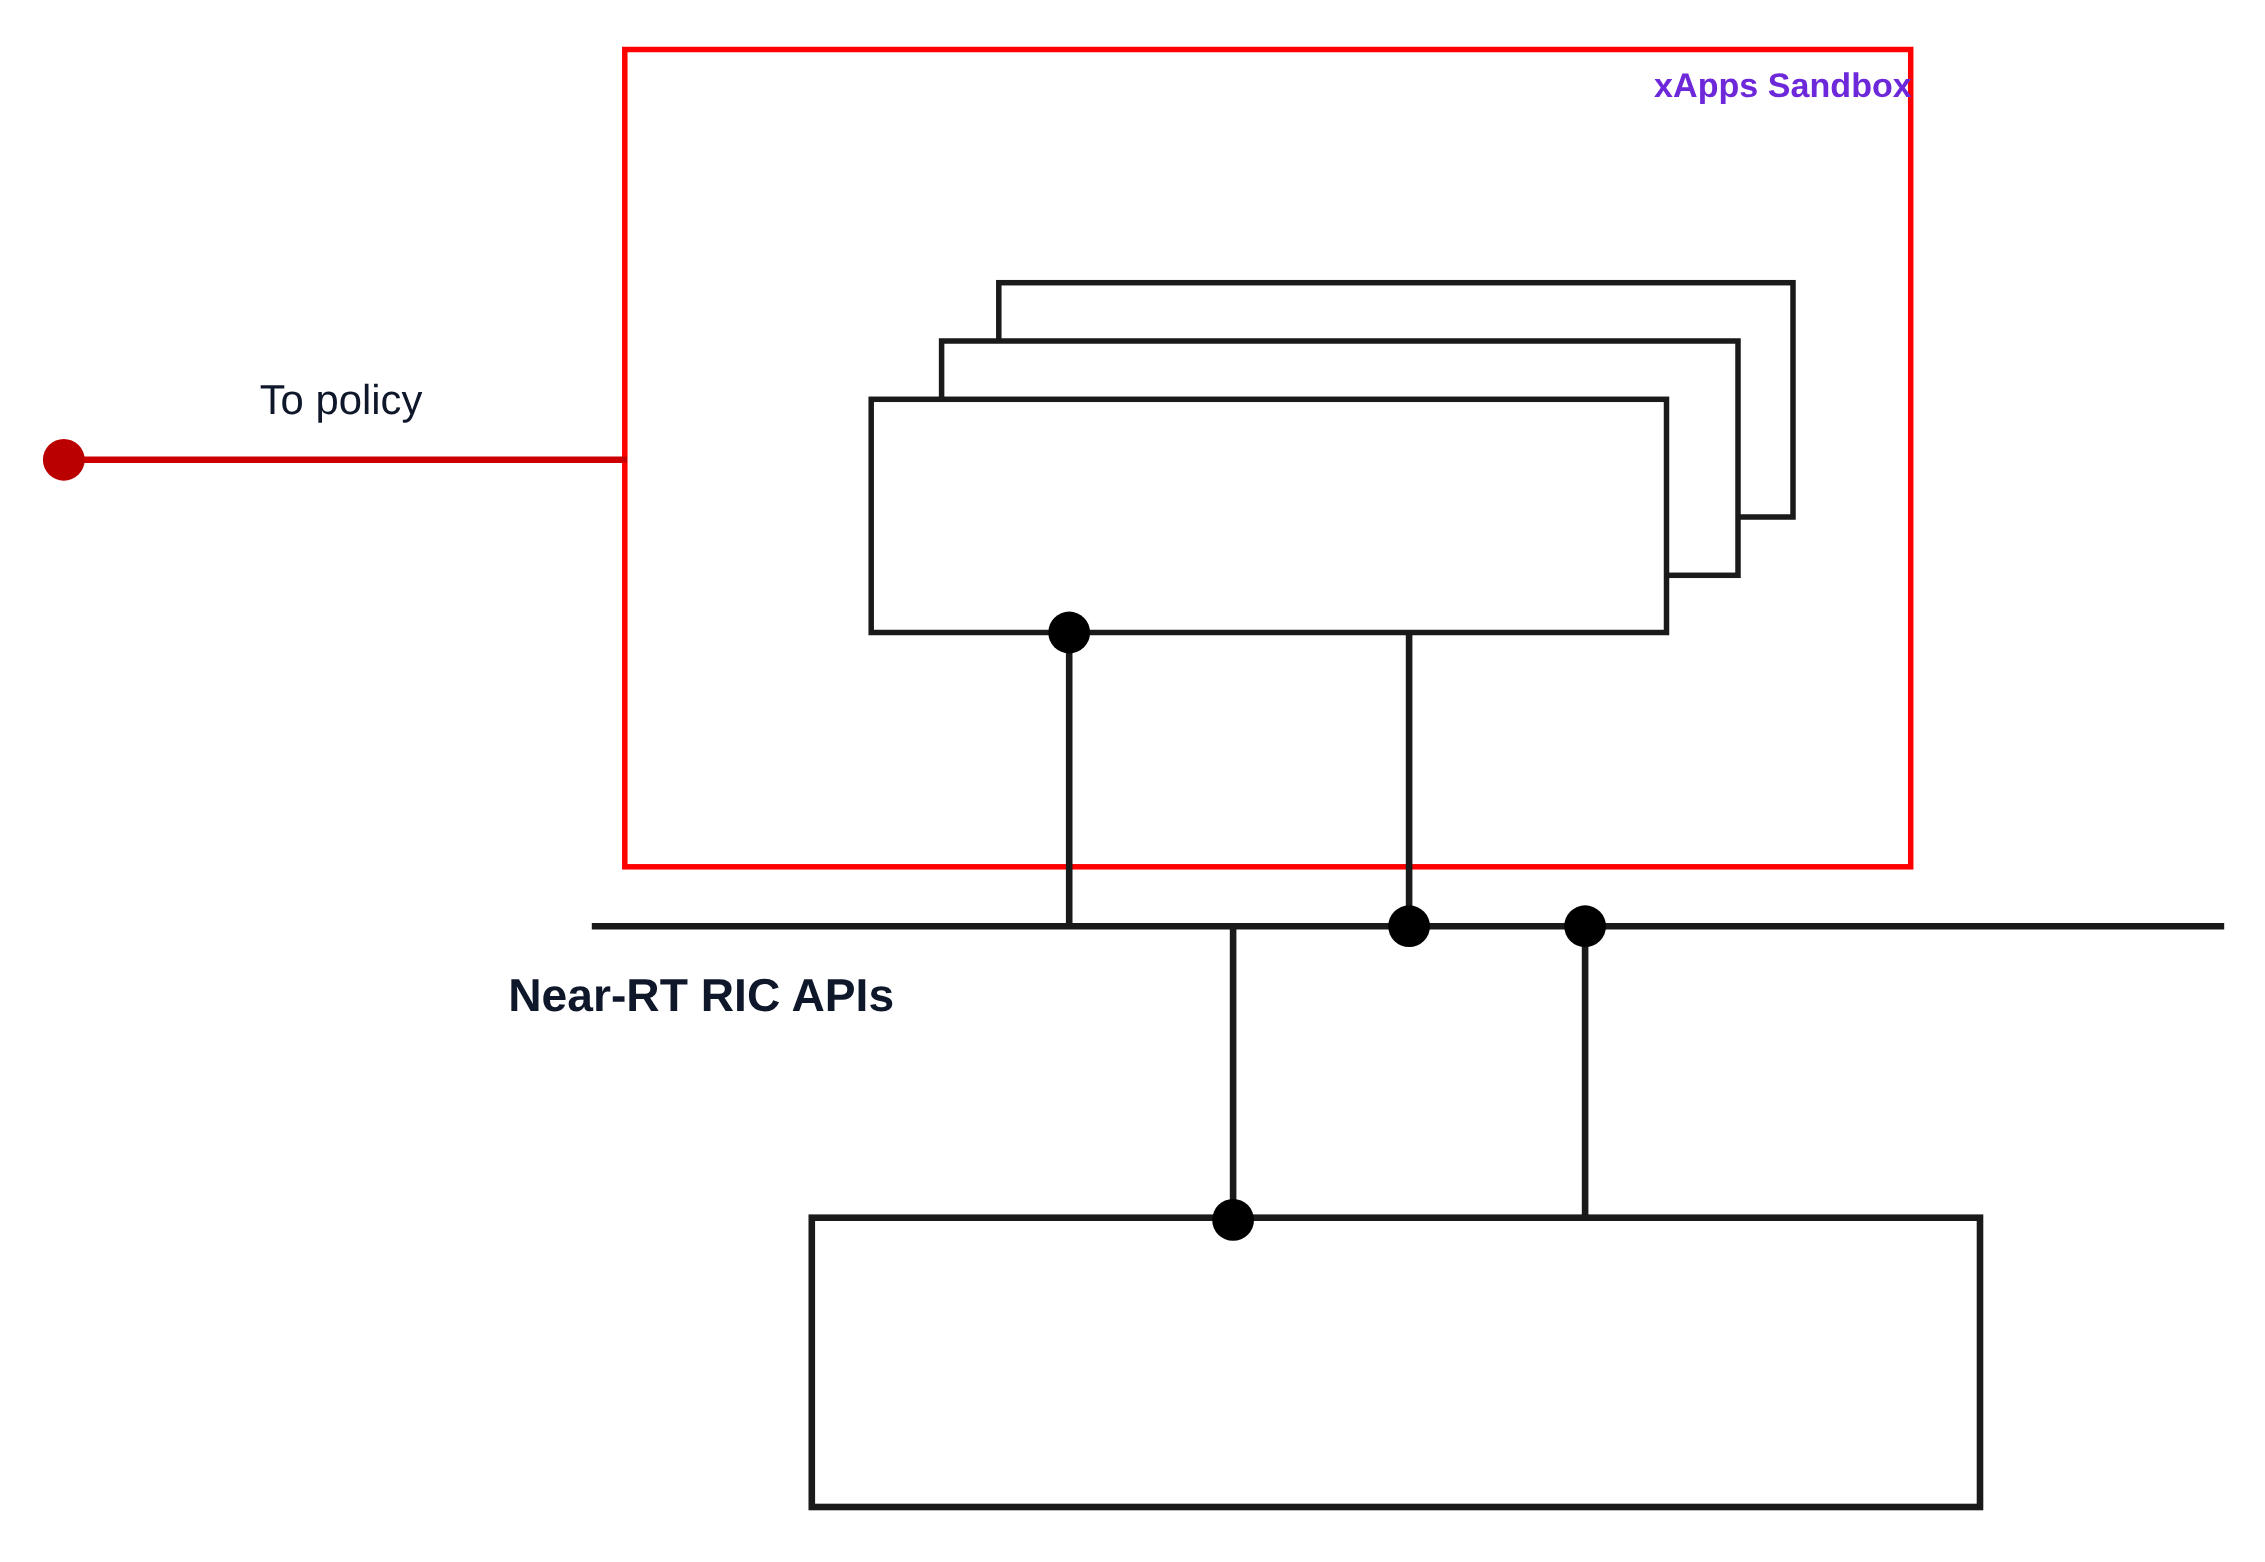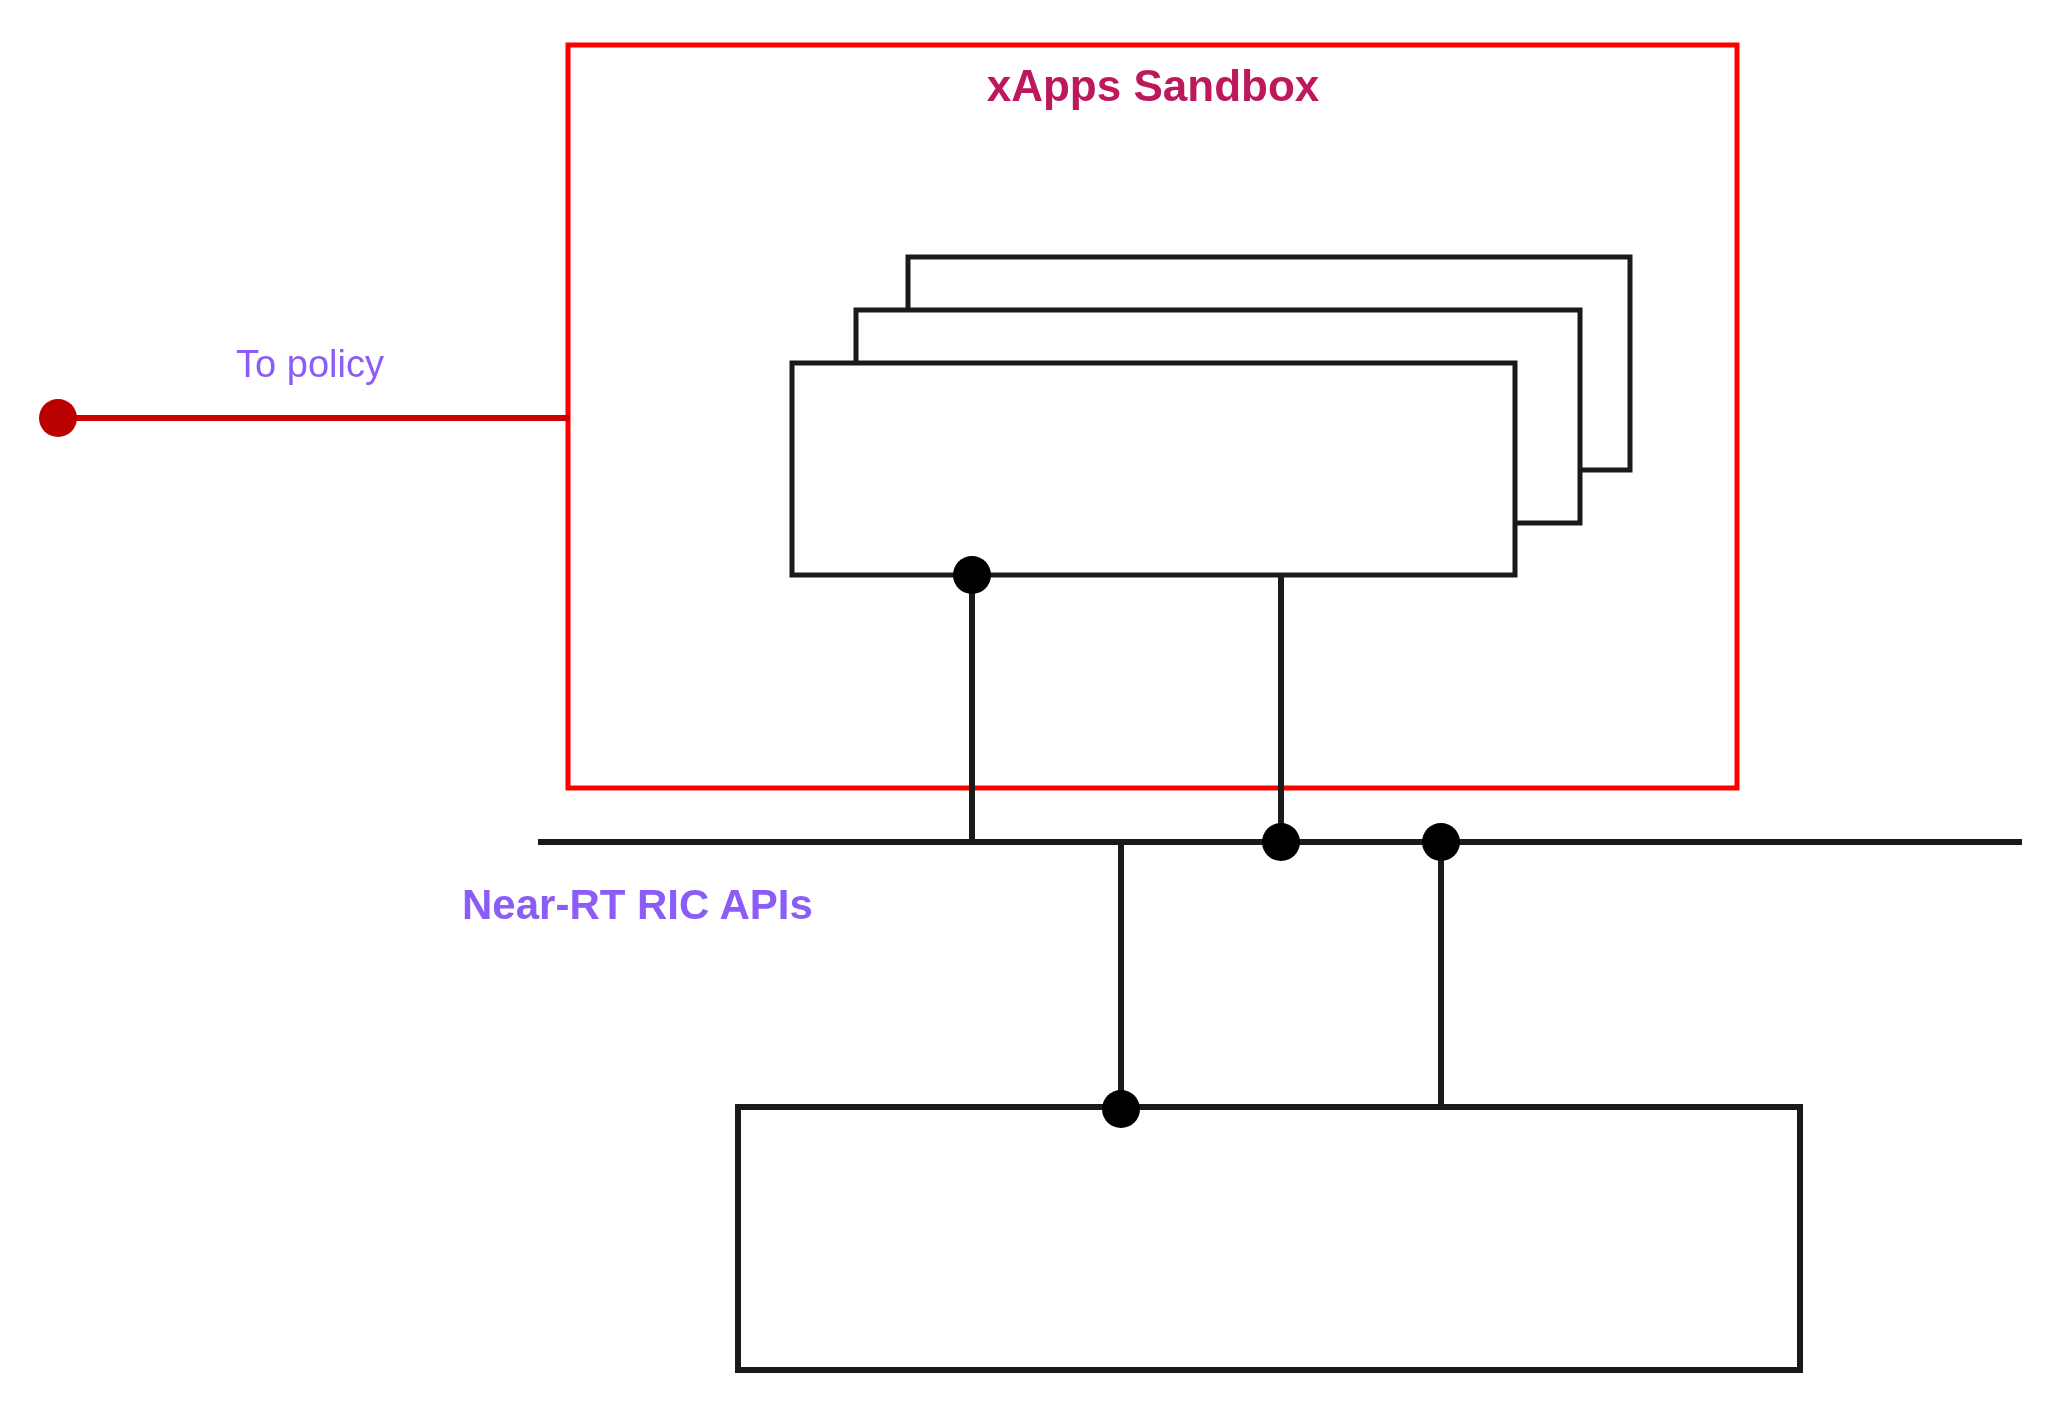--- a/index.html
+++ b/index.html
@@ -20,32 +20,32 @@
   }
   #diagram-svg {
     position: absolute;
     top: 0;
     left: 0;
     width: 2059px;
     height: 1420px;
   }
   .lbl {
     position: absolute;
-    color: #8b5cf6;
+    color: #0f172a;
     white-space: pre;
     line-height: 1.18;
   }
   .lbl-sandbox-title {
-    font-size: 44px;
+    font-size: 31px;
     font-weight: bold;
-    color: #be185d;
+    color: #6d28d9;
     left: 568px;
     top: 60px;
     width: 1170px;
-    text-align: center;
+    text-align: right;
   }
   .lbl-xapps {
     font-size: 40px;
     left: 792px;
     top: 430px;
     width: 723px;
     text-align: center;
   }
   .lbl-policy {
     font-size: 38px;

